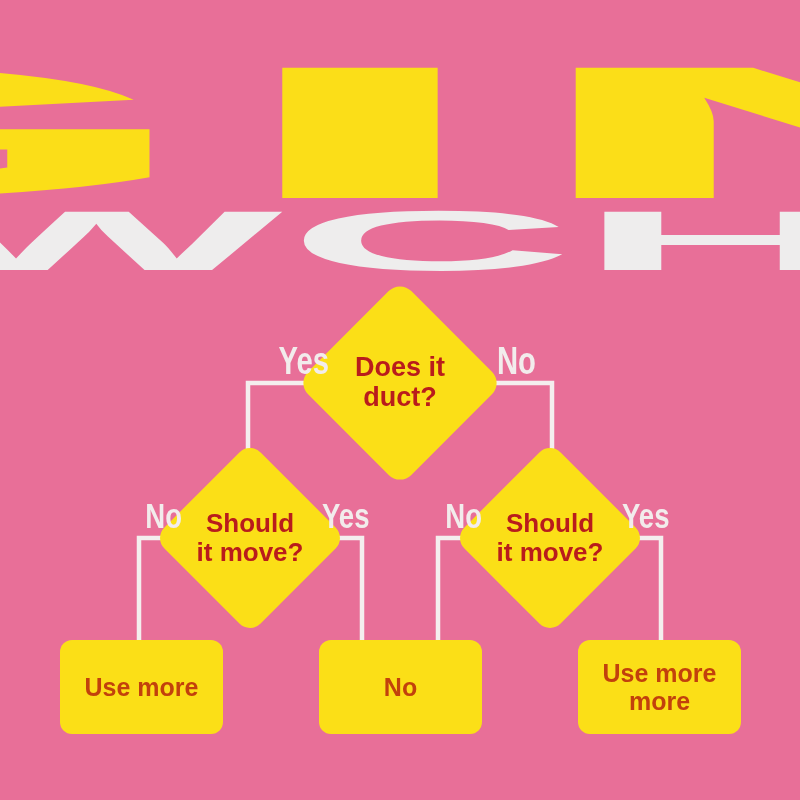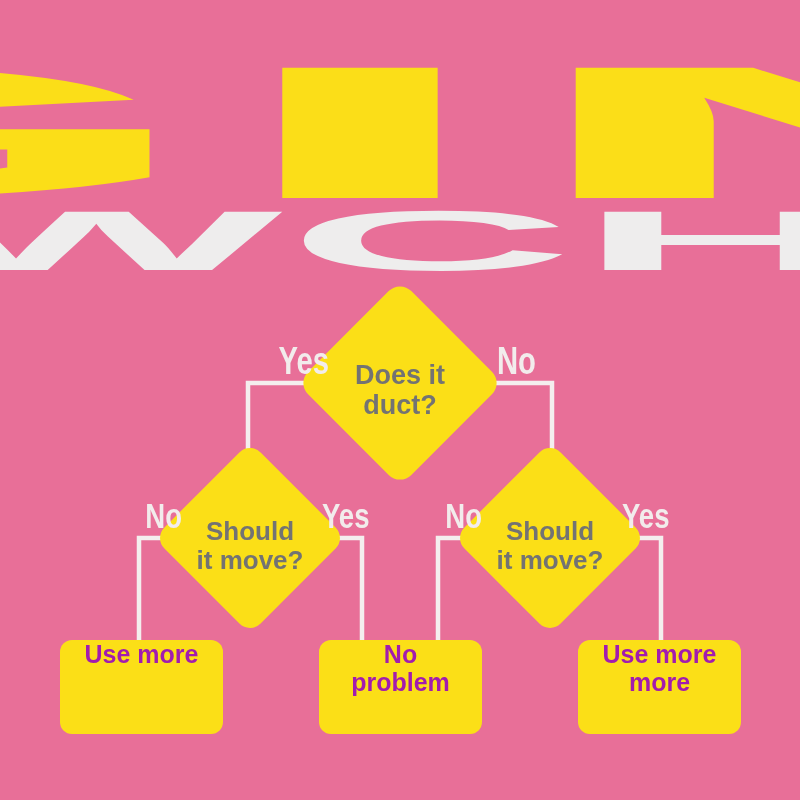--- a/index.html
+++ b/index.html
@@ -83,40 +83,41 @@
     position: absolute;
     left: 0;
     top: 0;
     width: 100%;
     height: 100%;
     transform: rotate(45deg);
   }
   .diamond-label {
     position: absolute;
     left: 0;
-    top: 8px;
+    top: 0;
     width: 100%;
     height: 100%;
     display: flex;
     align-items: center;
     justify-content: center;
     text-align: center;
     font-weight: 700;
-    color: #737373;
+    color: #b91c1c;
     line-height: 1.10;
     pointer-events: none;
   }
 
   .rectbox {
     position: absolute;
     display: flex;
+    align-items: center;
     justify-content: center;
     text-align: center;
     font-weight: 700;
-    color: #a21caf;
+    color: #c2410c;
     line-height: 1.12;
   }
 
   
   .edge-label {
     position: absolute;
     font-family: "Liberation Sans Narrow", "Liberation Sans", "DejaVu Sans Condensed", sans-serif;
     font-weight: 700;
     color: #f2ecec;
     white-space: nowrap;
@@ -201,21 +202,20 @@
 
   <div class="rectbox node" style="left:60px;top:640px;width:163px;height:94px;background:#fbdf17;border-radius:12px;font-size:25px;">
     <span>
       <span>Use more</span><br>
     </span>
   </div>
 
   <div class="rectbox node" style="left:319px;top:640px;width:163px;height:94px;background:#fbdf17;border-radius:12px;font-size:25px;">
     <span>
       <span>No</span><br>
-      <span>problem</span>
     </span>
   </div>
 
   <div class="rectbox node" style="left:578px;top:640px;width:163px;height:94px;background:#fbdf17;border-radius:12px;font-size:25px;">
     <span>
       <span>Use more</span><br>
       <span>more</span>
     </span>
   </div>
 

